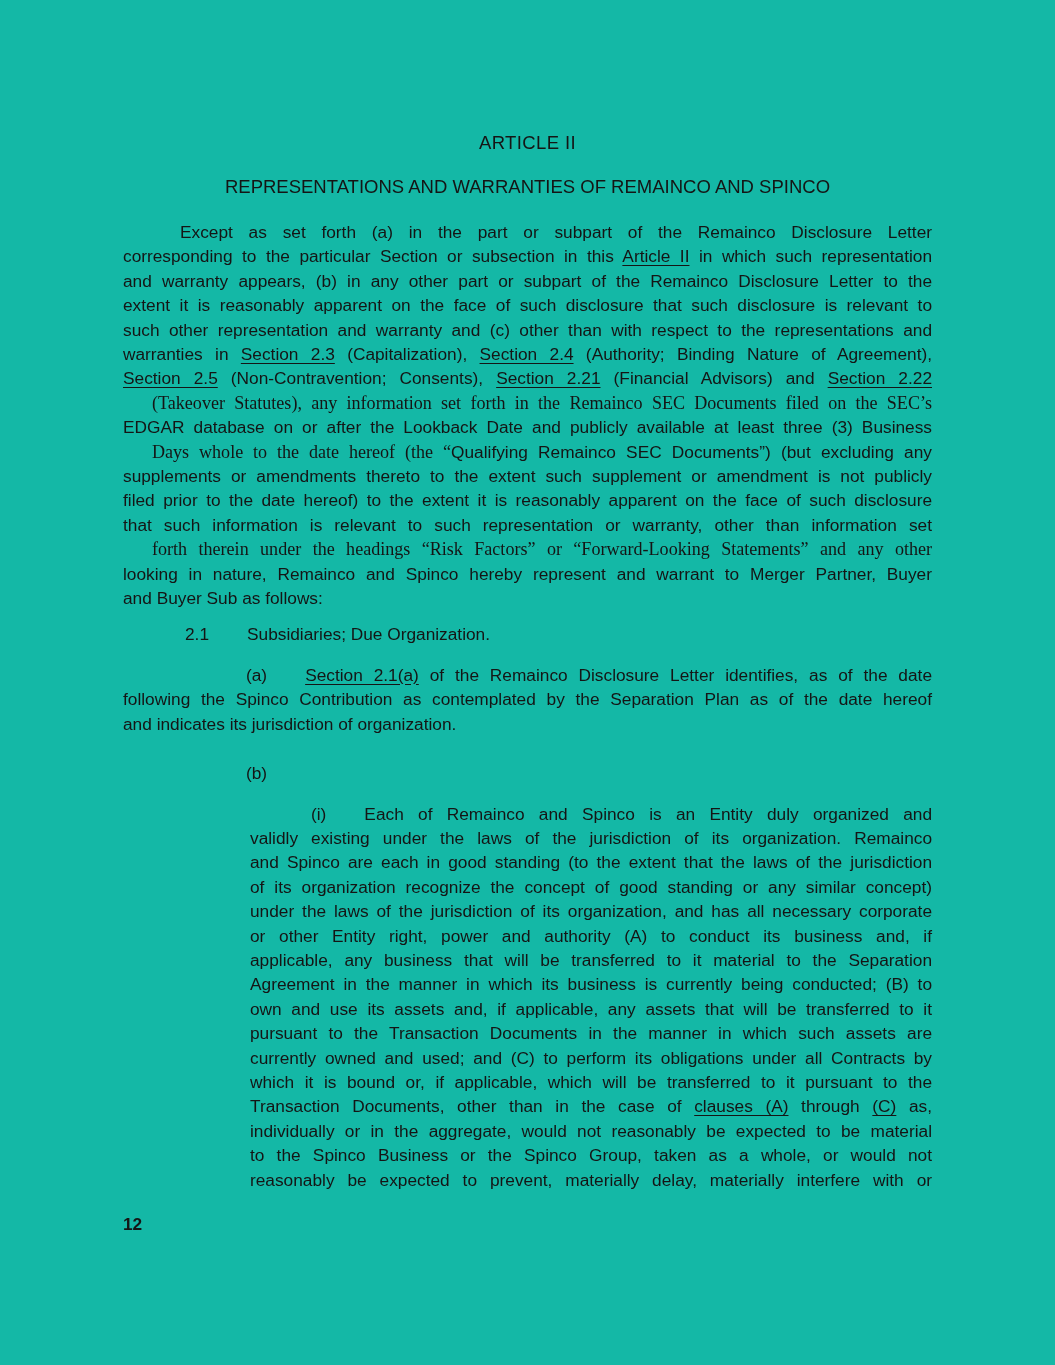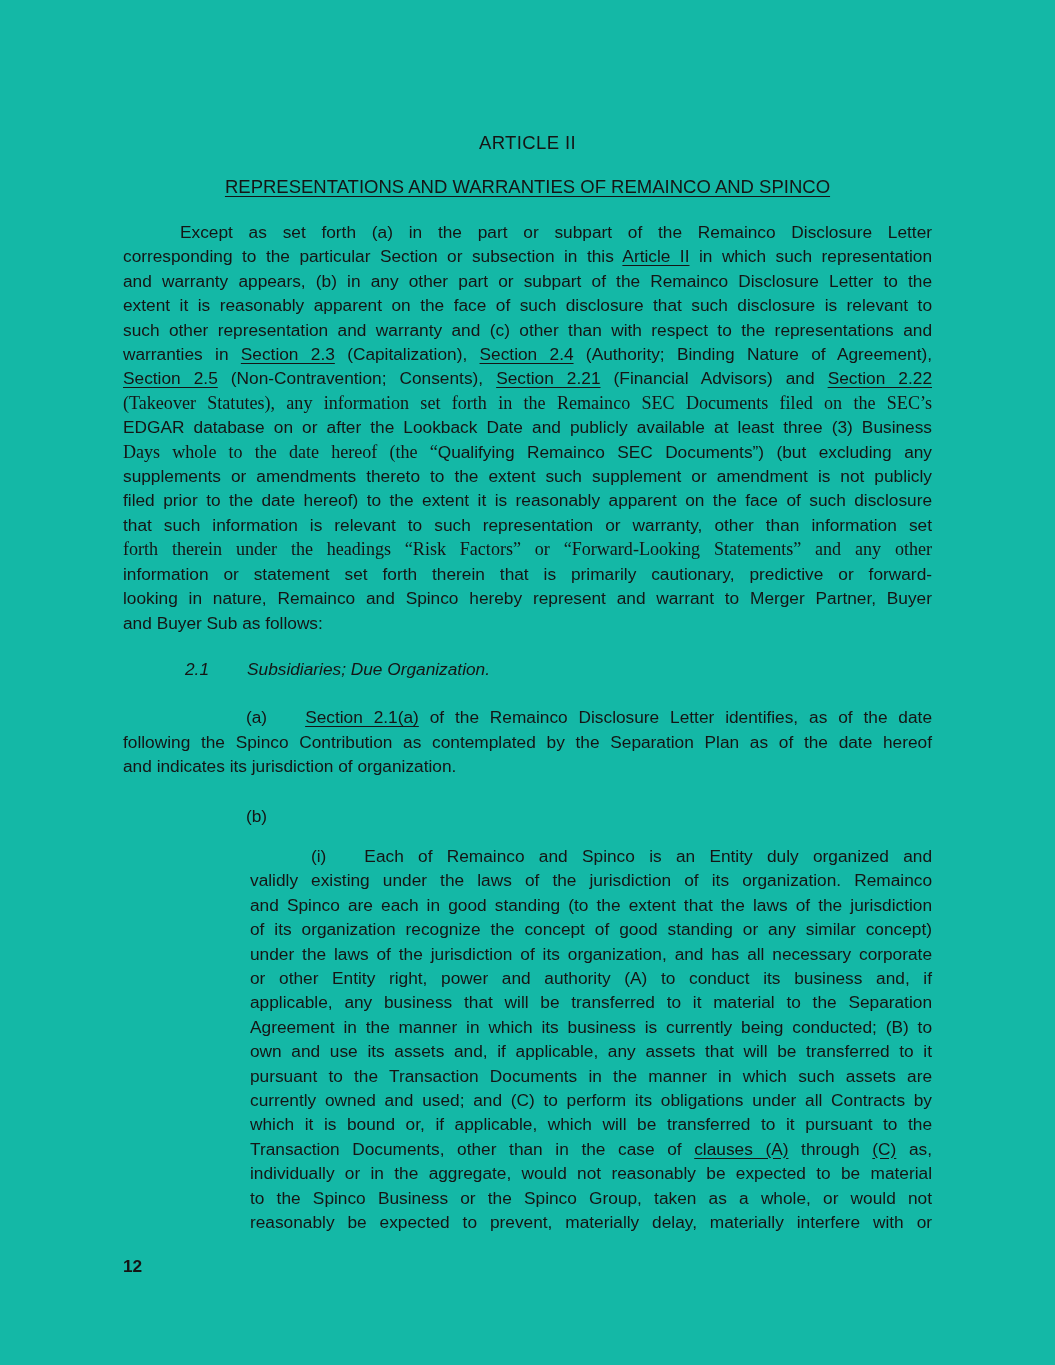--- a/index.html
+++ b/index.html
@@ -22,42 +22,41 @@
     line-height: 25px;
     letter-spacing: 0.4px;
   }
   .doc-heading {
     text-align: center;
     font-size: 18.5px;
     line-height: 25px;
     margin-top: 19px;
   }
   .doc-heading .u-wrap {
-    text-decoration: underline;
     text-underline-offset: 3px;
   }
   .para { line-height: 24.4px; }
   .line { text-align: justify; text-align-last: justify; }
   .line.last { text-align-last: left; }
   .u { text-decoration: underline; text-underline-offset: 3px; }
   .serif {
     font-family: "Liberation Serif", "DejaVu Serif", serif;
     font-size: 1.045em;
+    margin-left: 29px;
   }
   .tab { margin-right: 38px; }
   .para-intro { margin-top: 21px; }
   .para-intro .line:first-child { text-indent: 57px; }
   .sec-heading {
-    margin-top: 22px;
+    margin-top: 11px;
     padding-left: 62px;
     line-height: 24.4px;
-    font-style: italic;
   }
   .sec-num { display: inline-block; min-width: 62px; }
-  .para-a { margin-top: 24px; }
+  .para-a { margin-top: 17px; }
   .para-a .line:first-child { text-indent: 123px; }
   .para-b-label {
     margin-top: 25px;
     margin-left: 123px;
     line-height: 24.4px;
   }
   .para-i {
     margin-top: 16px;
     margin-left: 127px;
     width: 682px;
@@ -89,21 +88,20 @@
       <div class="line"><span>such other representation and warranty and (c) other than with respect to the representations and</span></div>
       <div class="line"><span>warranties in </span><span class="u">Section 2.3</span><span> (Capitalization), </span><span class="u">Section 2.4</span><span> (Authority; Binding Nature of Agreement),</span></div>
       <div class="line"><span class="u">Section 2.5</span><span> (Non-Contravention; Consents), </span><span class="u">Section 2.21</span><span> (Financial Advisors) and </span><span class="u">Section 2.22</span></div>
       <div class="line"><span class="serif">(Takeover Statutes), any information set forth in the Remainco SEC Documents filed on the SEC’s</span></div>
       <div class="line"><span>EDGAR database on or after the Lookback Date and publicly available at least three (3) Business</span></div>
       <div class="line"><span class="serif">Days whole to the date hereof (the “</span><span>Qualifying Remainco SEC Documents”) (but excluding any</span></div>
       <div class="line"><span>supplements or amendments thereto to the extent such supplement or amendment is not publicly</span></div>
       <div class="line"><span>filed prior to the date hereof) to the extent it is reasonably apparent on the face of such disclosure</span></div>
       <div class="line"><span>that such information is relevant to such representation or warranty, other than information set</span></div>
       <div class="line"><span class="serif">forth therein under the headings “Risk Factors” or “Forward-Looking Statements” and any other</span></div>
-      <div class="line"><span>information or statement set forth therein that is primarily cautionary, predictive or forward-</span></div>
       <div class="line"><span>looking in nature, Remainco and Spinco hereby represent and warrant to Merger Partner, Buyer</span></div>
       <div class="line last"><span>and Buyer Sub as follows:</span></div>
     </div>
 
   <div class="sec-heading">
     <span class="sec-num">2.1</span><span>Subsidiaries; Due Organization.</span>
   </div>
 
   <div class="para para-a">
       <div class="line"><span class="tab">(a)</span><span class="u">Section 2.1(a)</span><span> of the Remainco Disclosure Letter identifies, as of the date</span></div>

